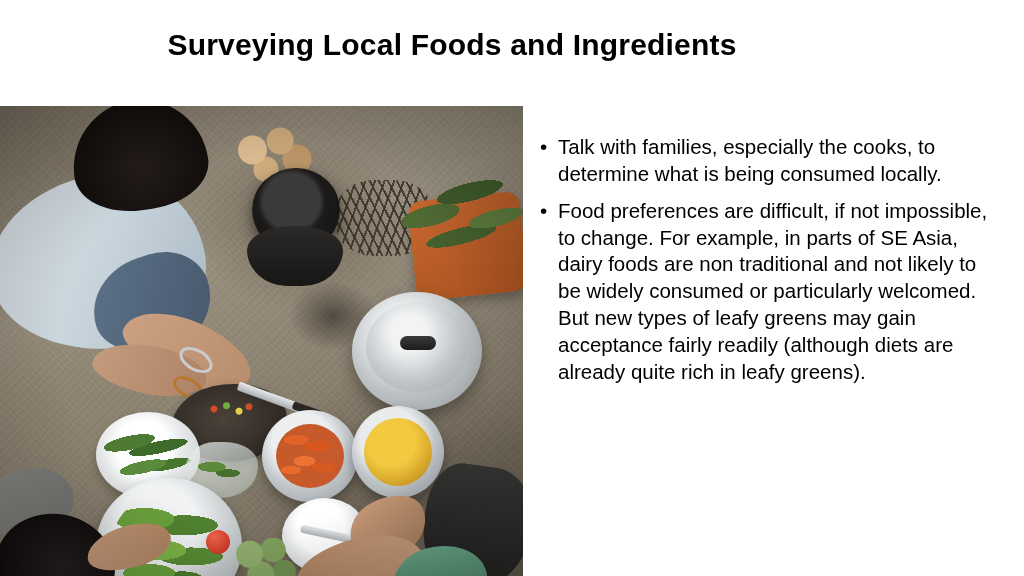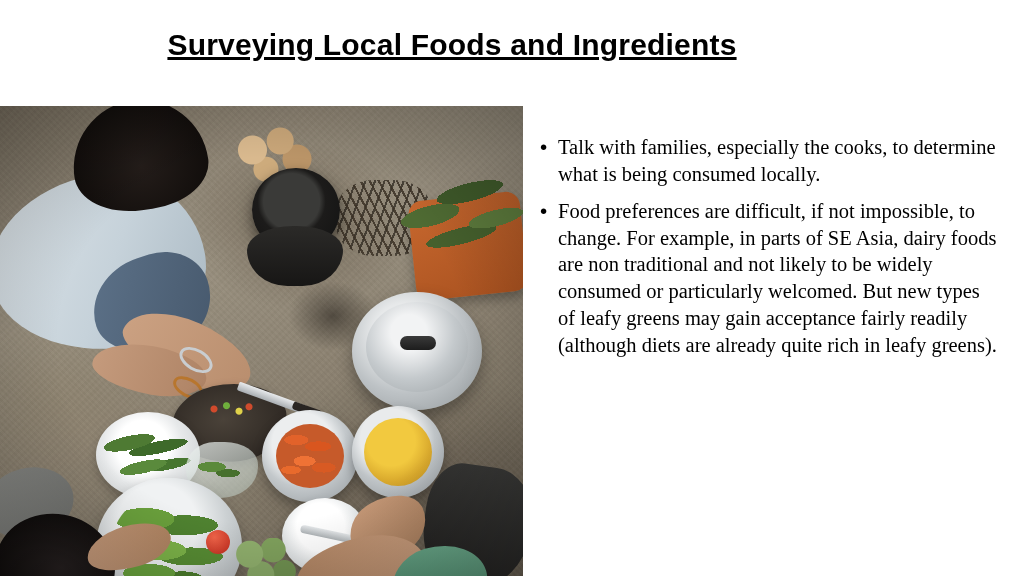--- a/index.html
+++ b/index.html
@@ -22,21 +22,20 @@
   .slide-title {
     position: absolute;
     top: 28px;
     left: 0;
     width: 904px;
     text-align: center;
     font-size: 30px;
     font-weight: bold;
     color: #000000;
     letter-spacing: 0.2px;
-    text-decoration: underline;
   }
   
   .photo {
     position: absolute;
     left: 0px;
     top: 106px;
     width: 523px;
     height: 470px;
     overflow: hidden;
     background: #8a8172;
@@ -374,21 +373,20 @@
     margin-bottom: 10px;
   }
   .bullet-dot {
     flex: 0 0 auto;
     width: 18px;
     font-size: 20.5px;
     line-height: 1.31;
   }
   .bullet-text {
     flex: 1 1 auto;
-    font-family: Liberation Serif, serif;
   }
 </style>
 </head>
 <body>
 
 <div class="slide">
 
   <div class="slide-title">Surveying Local Foods and Ingredients</div>
 
   <div class="photo">

